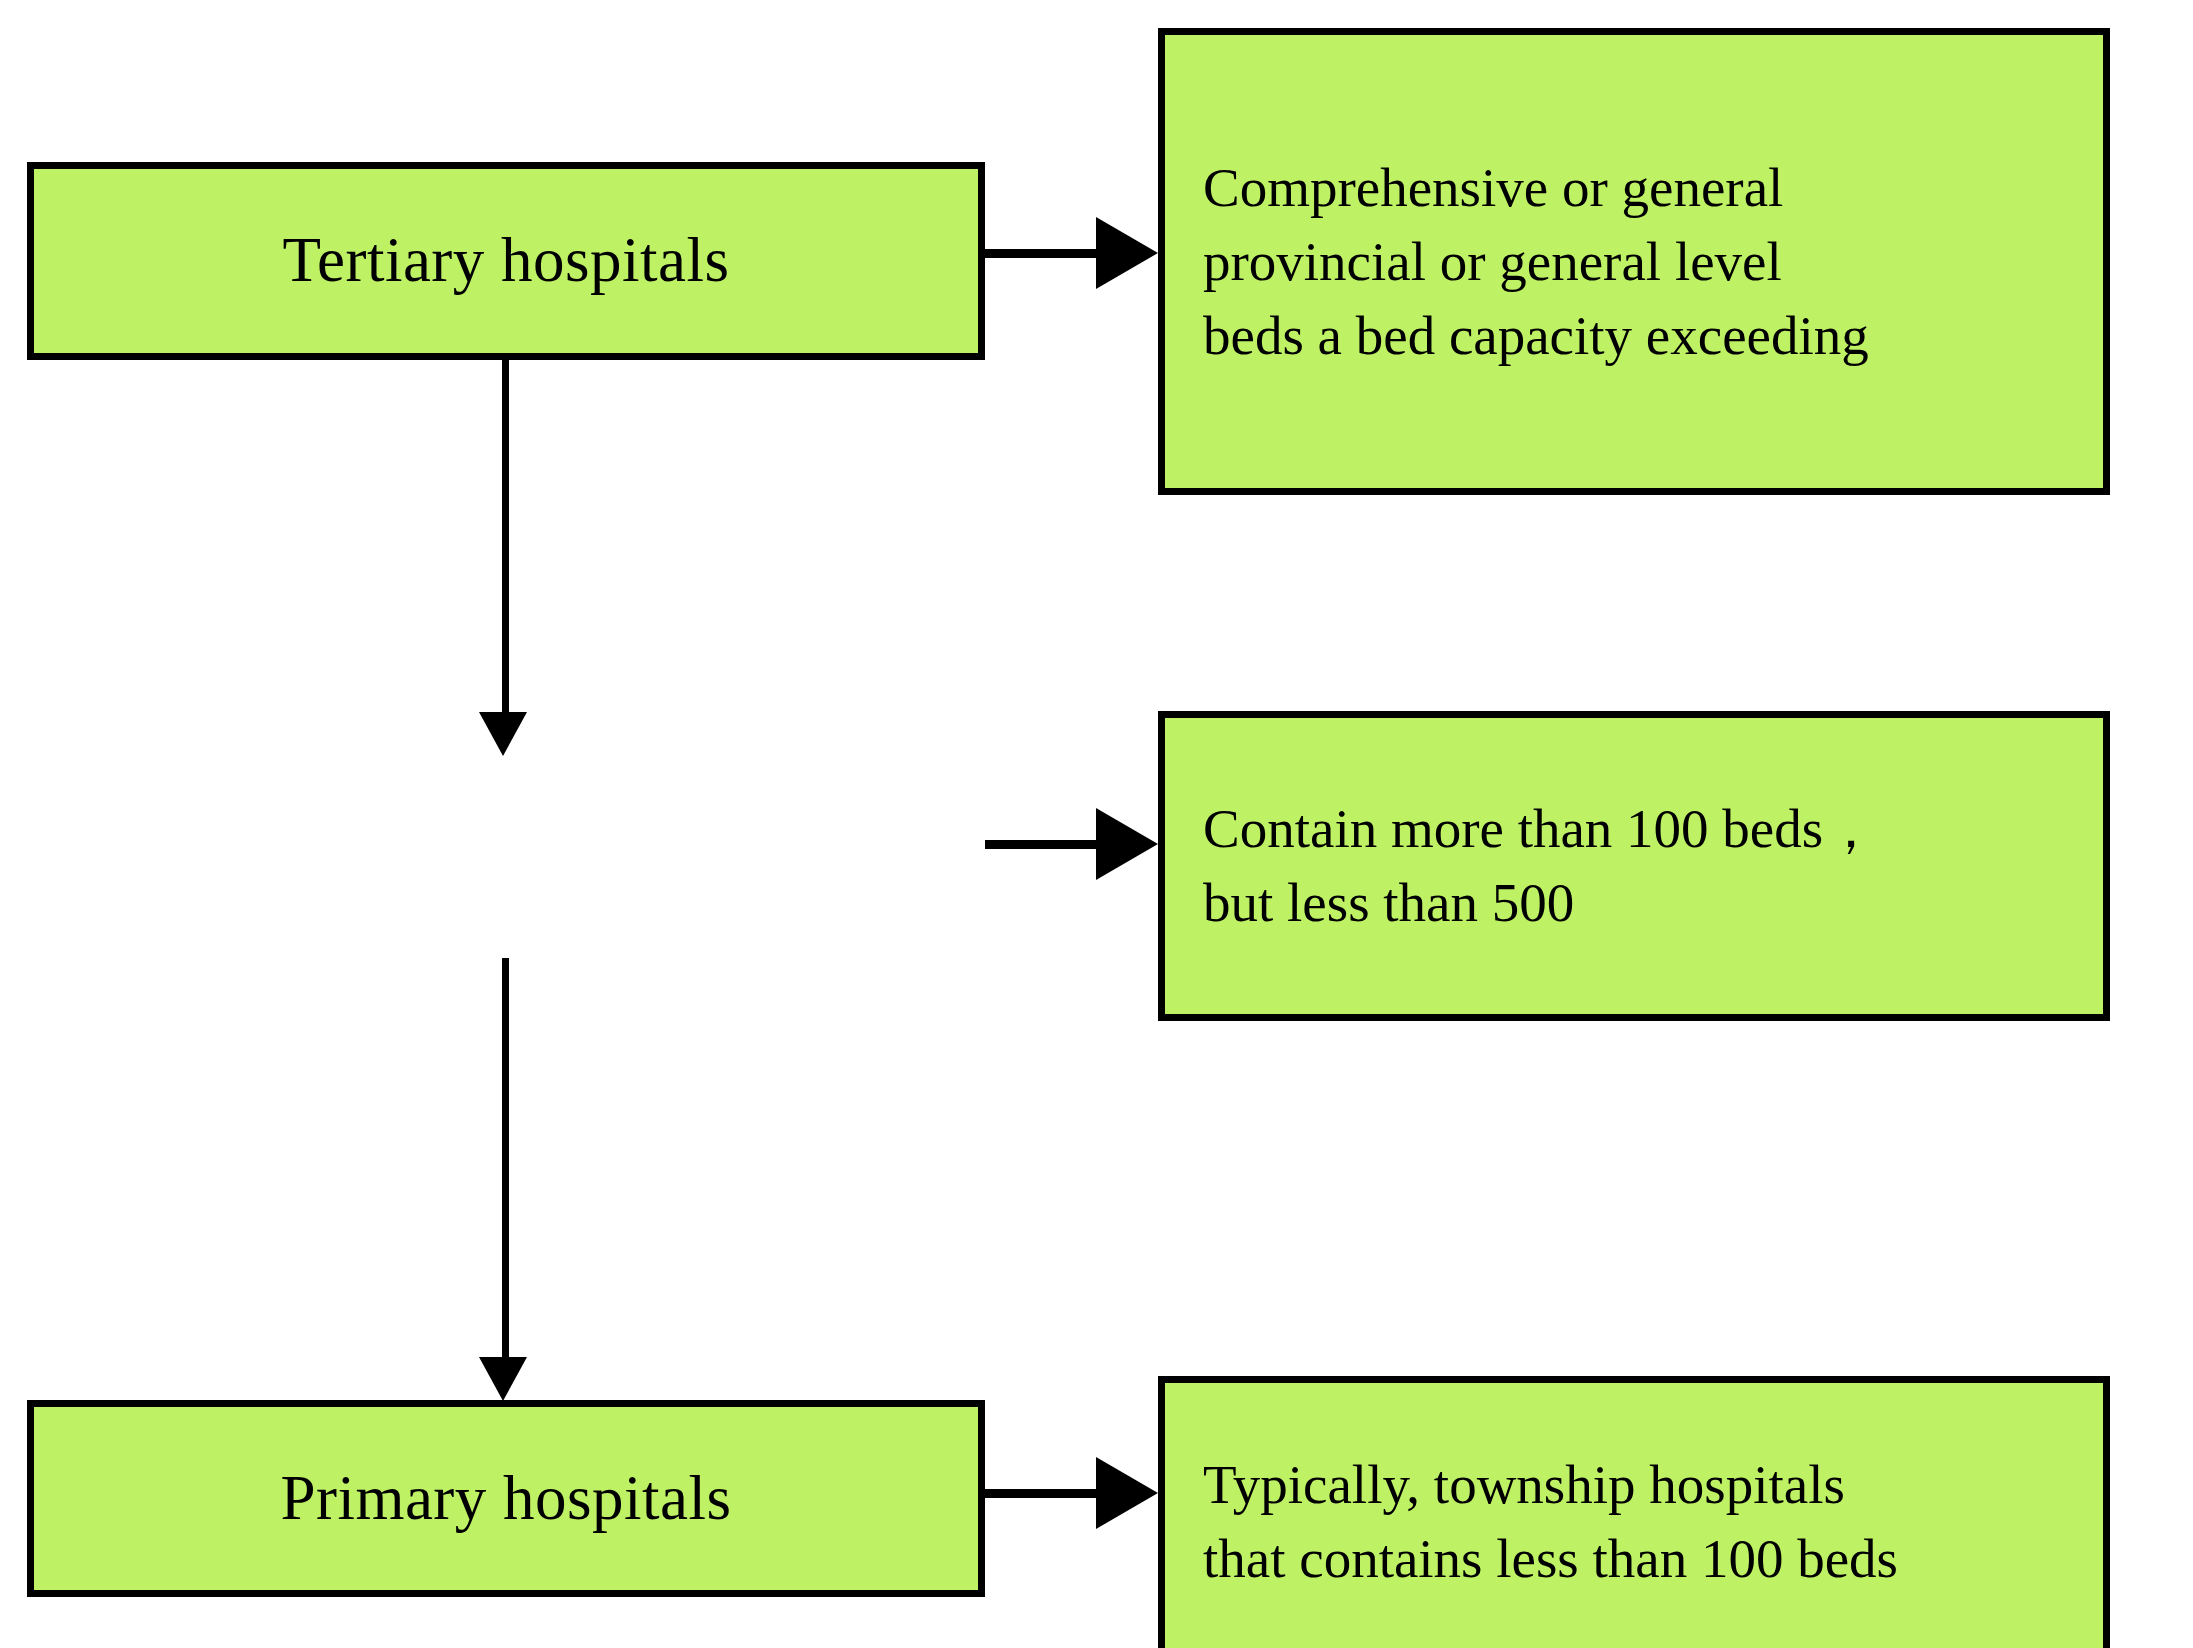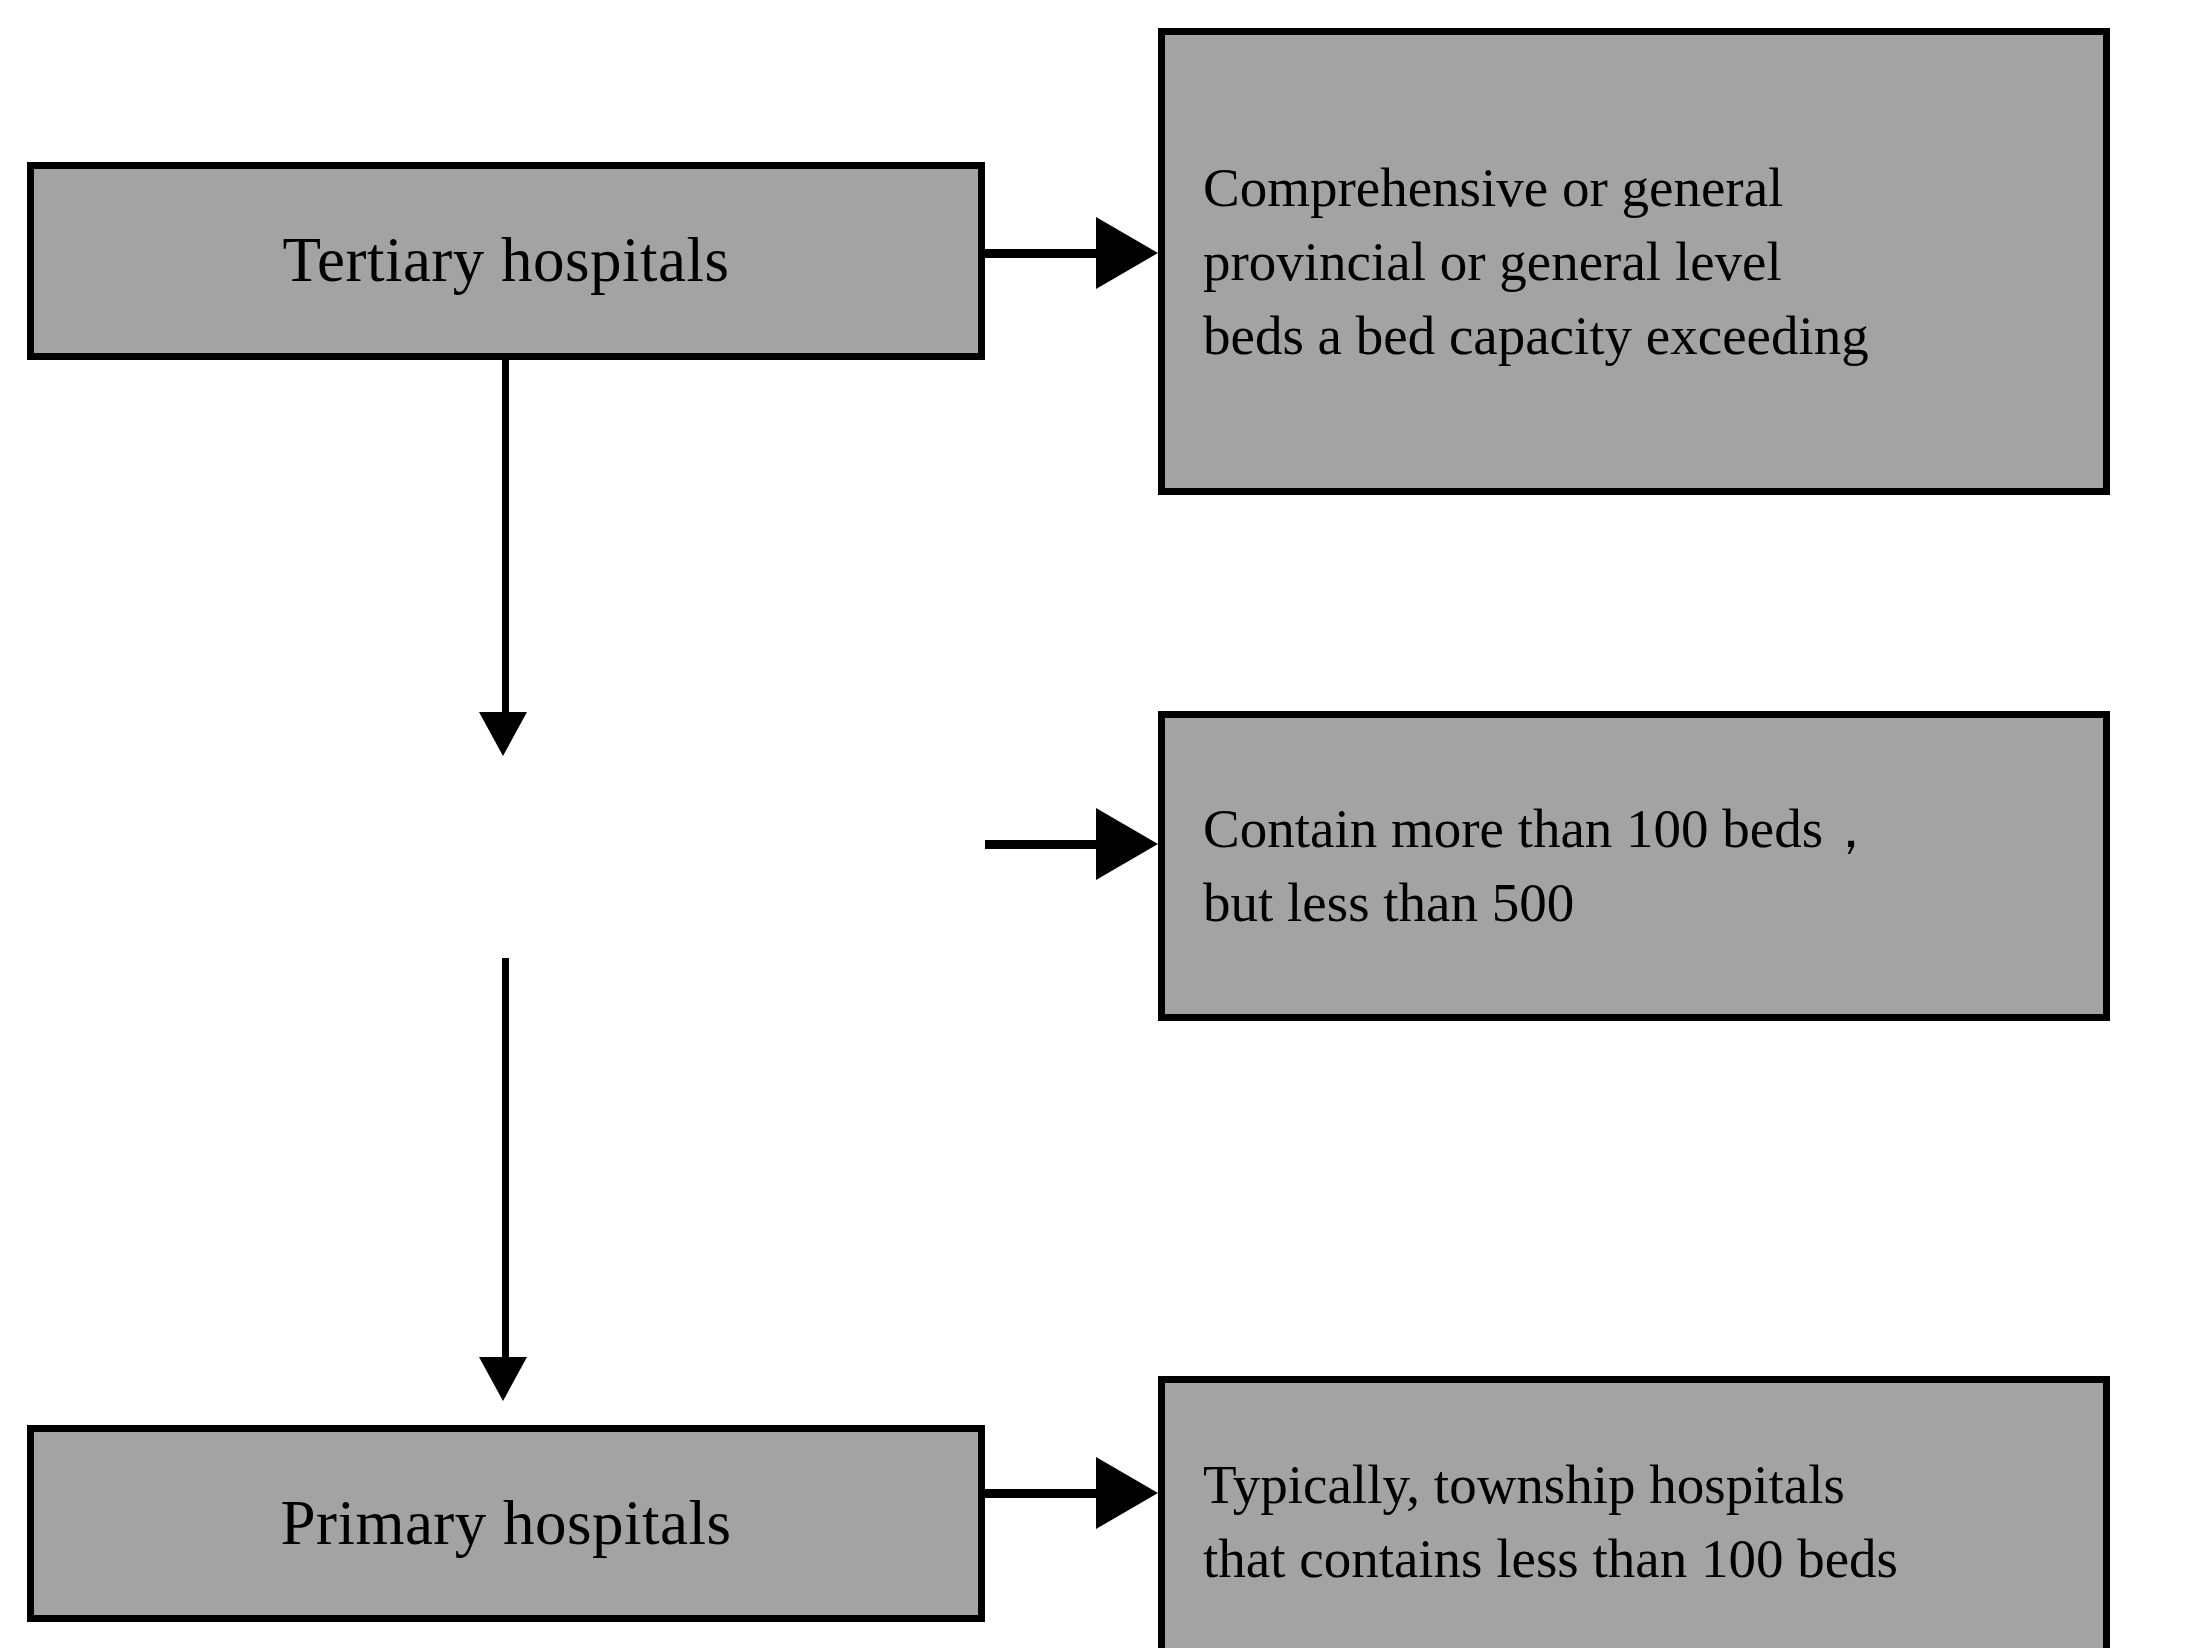--- a/index.html
+++ b/index.html
@@ -15,21 +15,21 @@
     overflow: hidden;
     font-family: "Liberation Serif", "DejaVu Serif", serif;
     color: #000000;
   }
 
   
   .box {
     position: absolute;
     box-sizing: border-box;
     border: 7px solid #000000;
-    background: #a3a3a3;
+    background: #bef264;
   }
   .level-box {
     display: flex;
     align-items: center;
     justify-content: center;
   }
   .level-label {
     font-size: 63px;
     line-height: 1.1;
     letter-spacing: 0.5px;
@@ -43,21 +43,21 @@
   }
   .desc-line {
     font-size: 55px;
     line-height: 74px;
     white-space: nowrap;
   }
 
   
   #box-tertiary   { left: 27px;  top: 162px;  width: 958px; height: 198px; }
   #box-secondary  { left: 27px;  top: 755px;  width: 958px; height: 203px; }
-  #box-primary    { left: 27px;  top: 1400px; width: 958px; height: 197px; margin-top: 25px; }
+  #box-primary    { left: 27px;  top: 1400px; width: 958px; height: 197px; }
 
   #box-tertiary-desc  { left: 1158px; top: 28px;   width: 952px; height: 467px; }
   #box-secondary-desc { left: 1158px; top: 711px;  width: 952px; height: 310px; }
   #box-primary-desc   { left: 1158px; top: 1335px; width: 952px; height: 292px; margin-top: 41px; }
 
   
   .vline {
     position: absolute;
     width: 7px;
     background: #000000;

